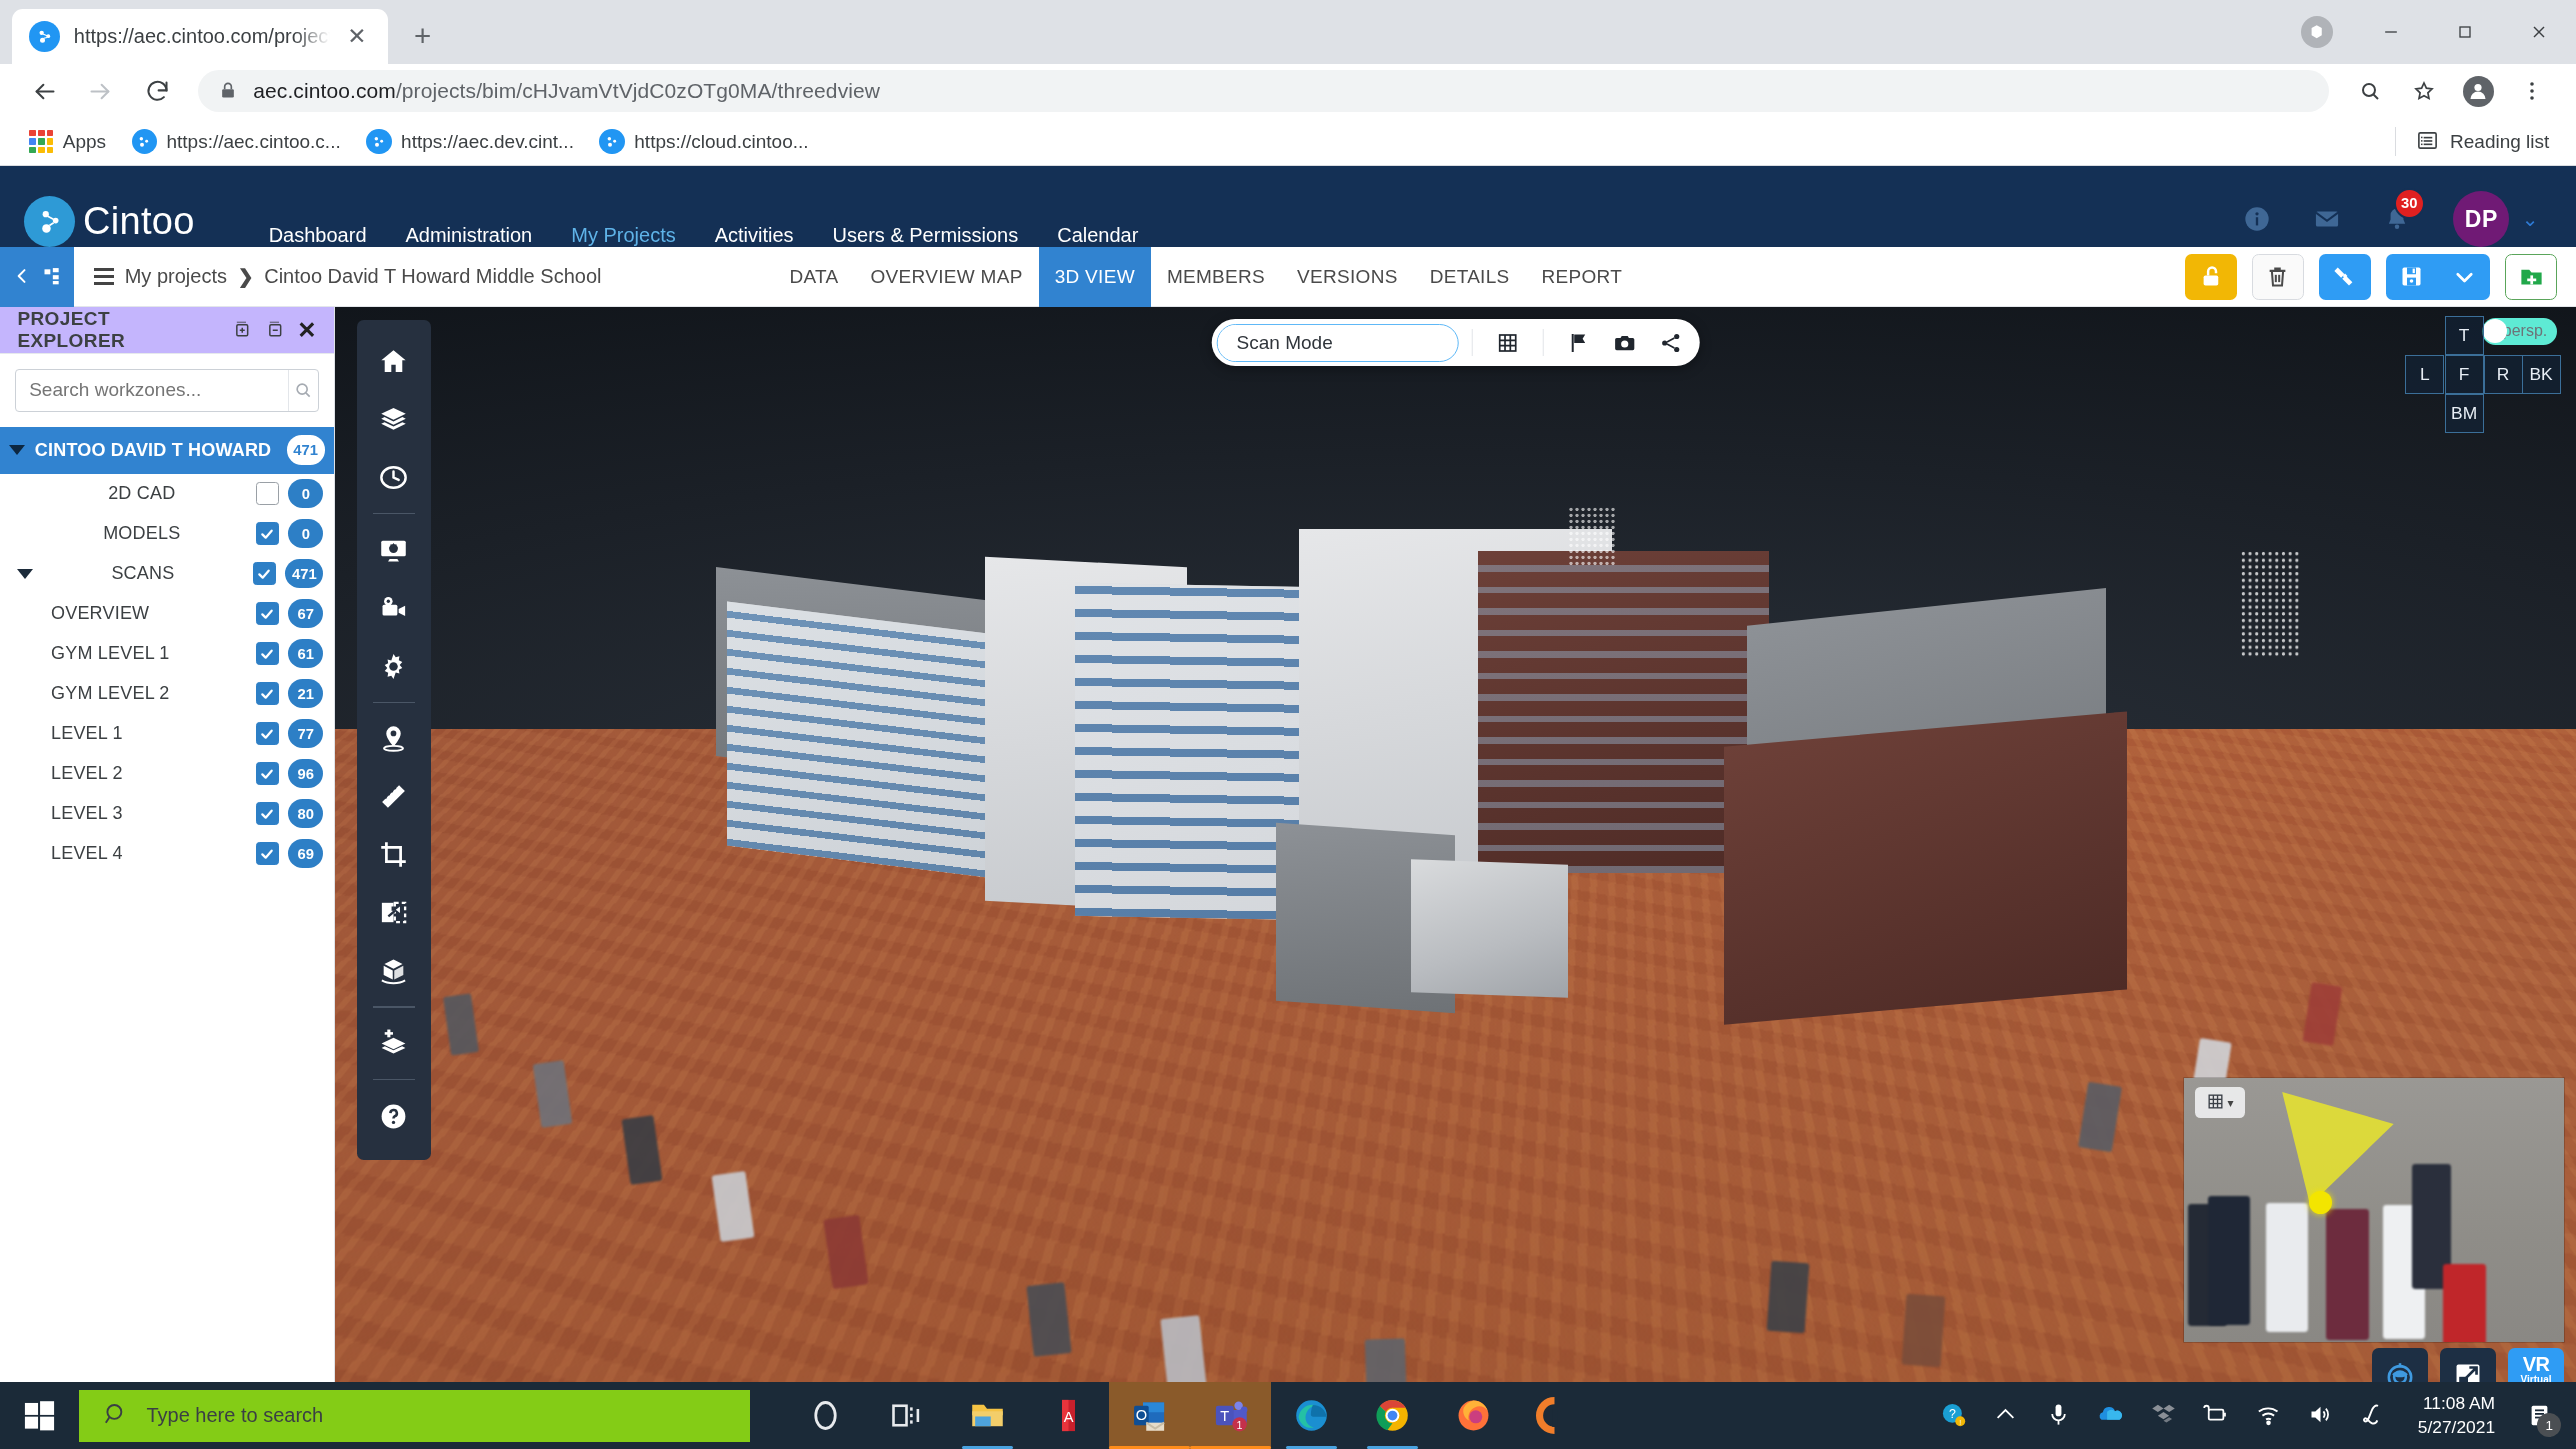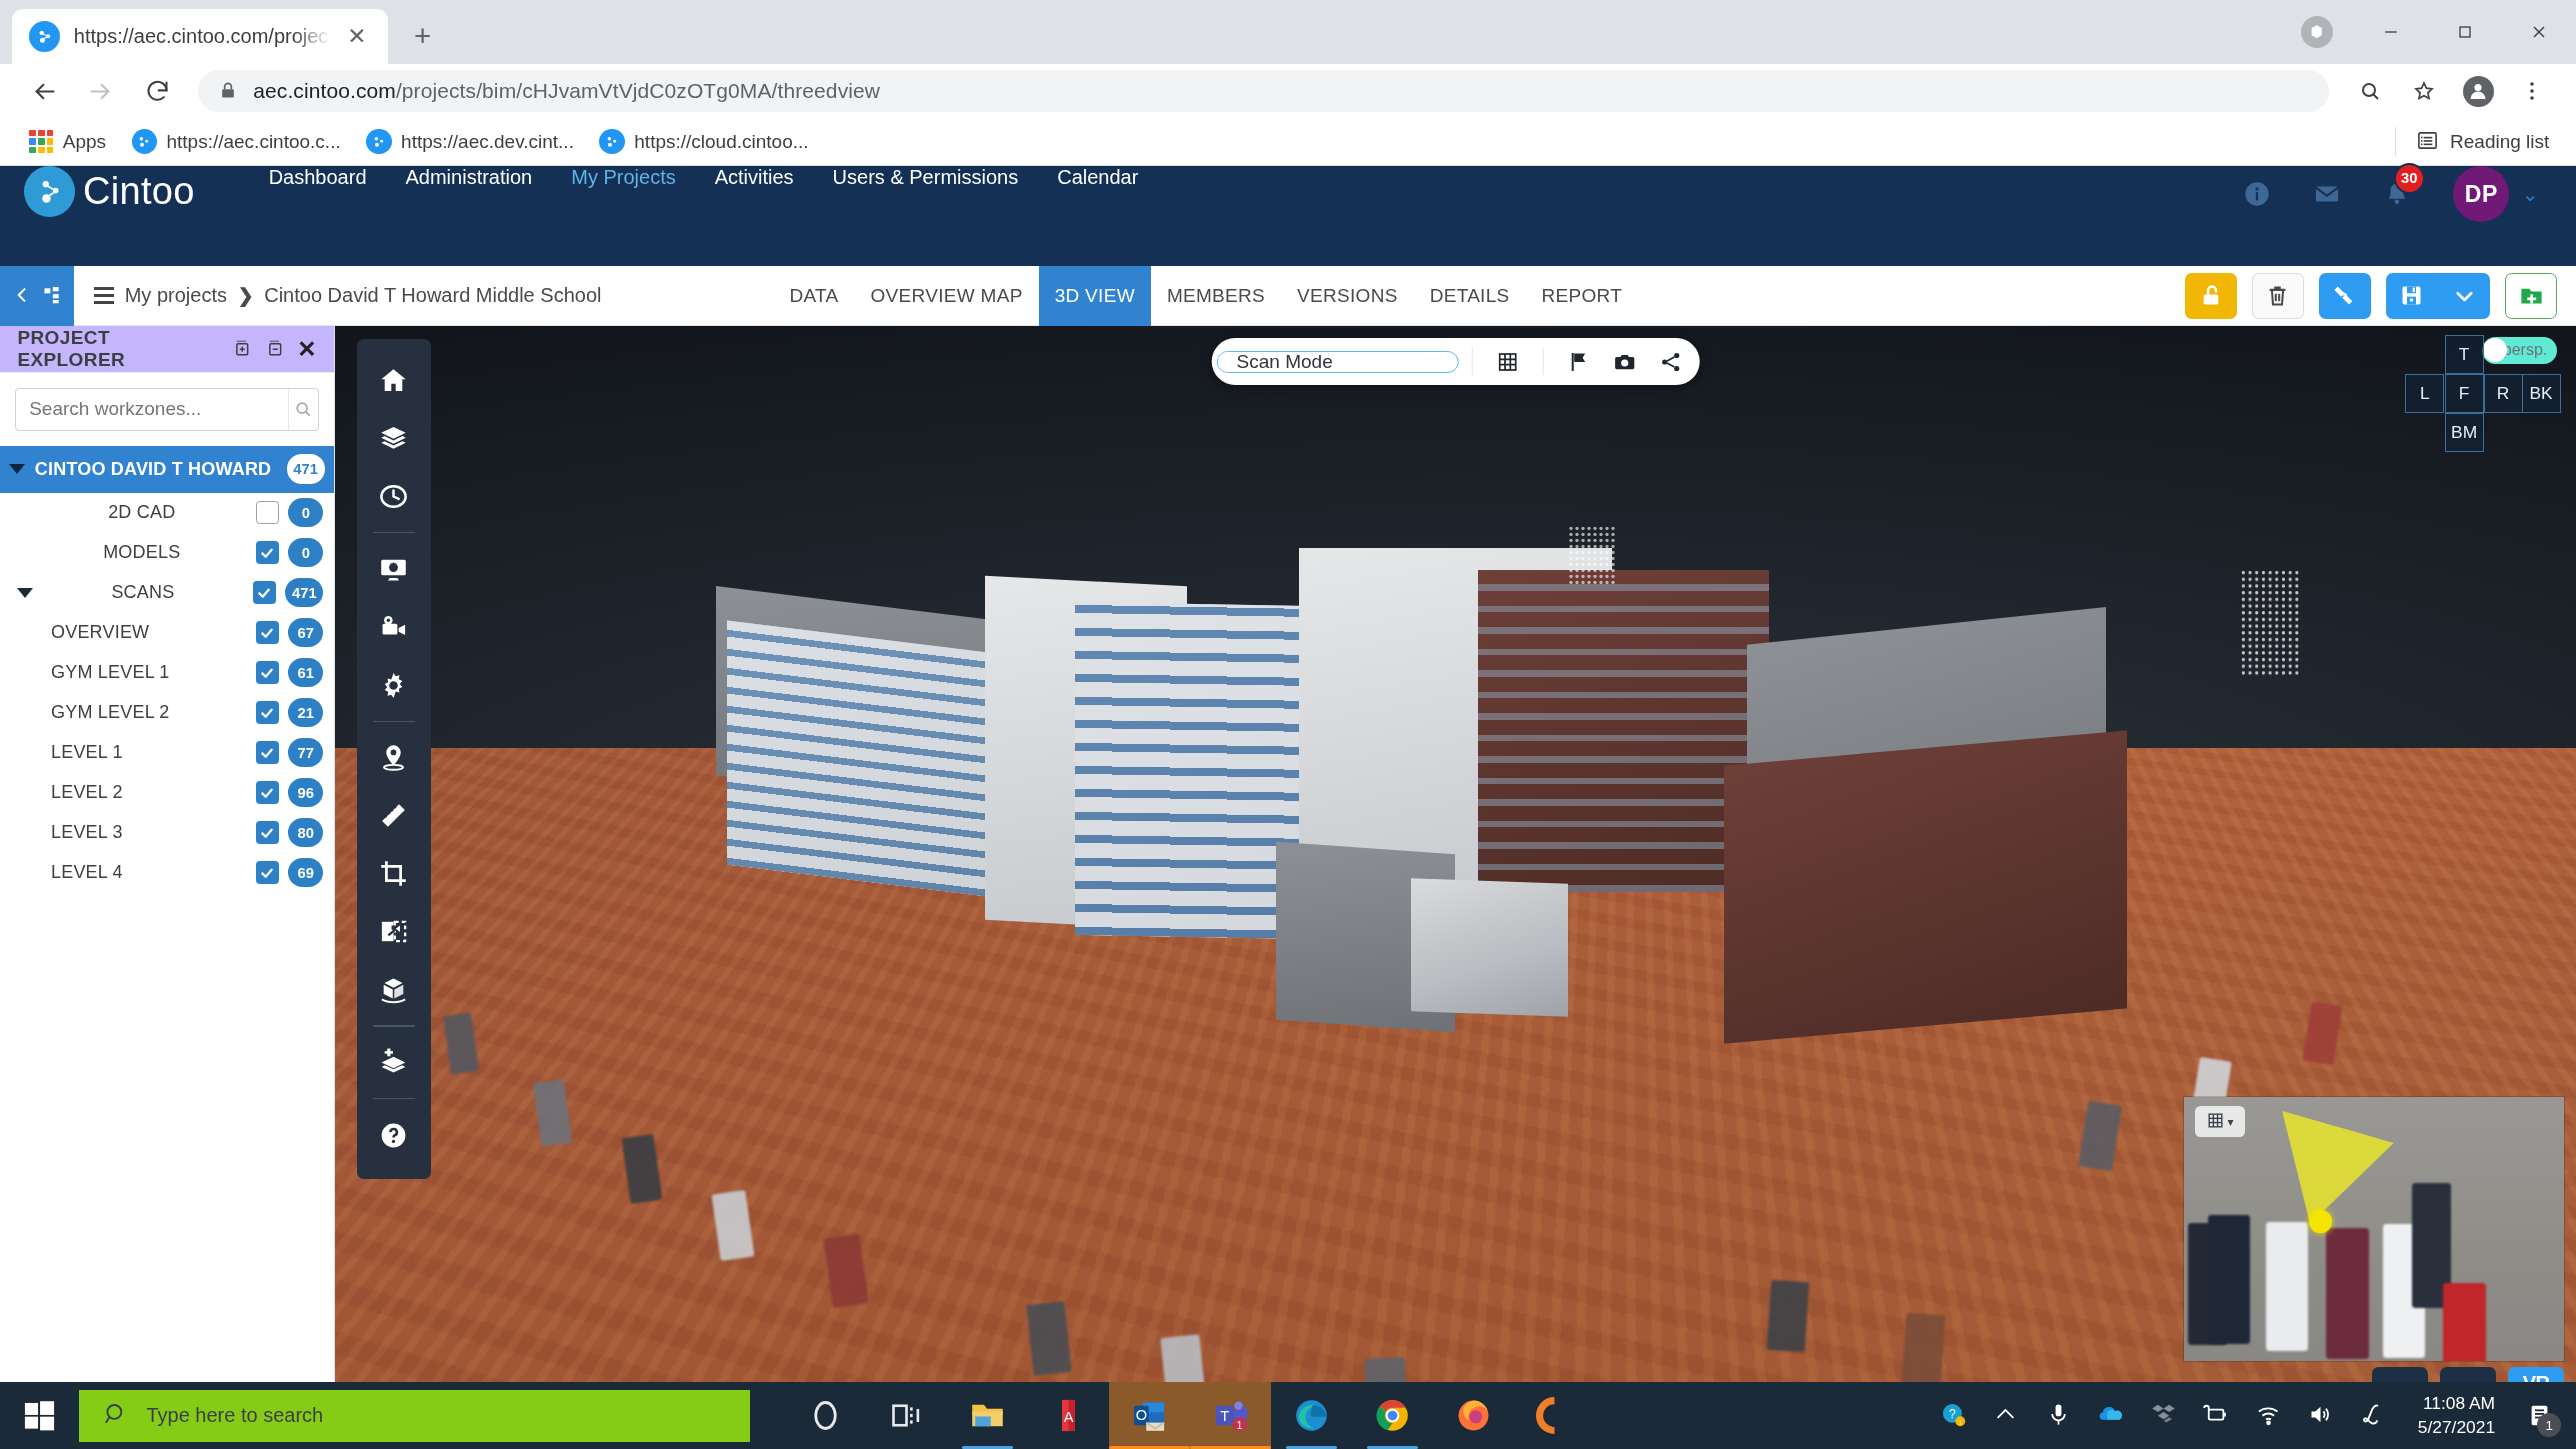--- a/index.html
+++ b/index.html
@@ -56,21 +56,21 @@
   .bm-label { font-size:19px; color:#3c4043; white-space:nowrap; }
   .bm-fav { width:25.5px; height:25.5px; border-radius:50%; background:#2196f3; display:flex;align-items:center;justify-content:center; flex:none;}
   .bm-fav svg{width:16px;height:16px;}
   .apps-grid { width:24px; height:24px; display:grid; grid-template-columns:repeat(3,1fr); grid-template-rows:repeat(3,1fr); gap:2px; }
   .apps-grid i { display:block; border-radius:0.7px; }
   .reading { margin-left:auto; display:flex; align-items:center; gap:10.7px; padding-right:6.7px; }
   .reading-sep{width:1.3px;height:29.5px;background:#dadce0;margin-right:9.4px;}
   .reading svg{width:23px;height:23px;}
 
   
-  .appheader { height:100px; background:#143055; display:flex; align-items:flex-start; padding:0 24px; position:relative; }
+  .appheader { height:81px; background:#143055; display:flex; align-items:flex-end; padding:0 24px; position:relative; }
   .logo-wrap { display:flex; align-items:center; gap:8px; }
   .logo-circle{width:51px;height:51px;border-radius:50%;background:#2e9ad6;display:flex;align-items:center;justify-content:center;}
   .logo-circle svg{width:34px;height:34px;}
   .logo-text{ font-size:38px; color:#fff; font-weight:400; letter-spacing:0.3px;}
   .mainnav { display:flex; align-items:center; gap:39px; margin-left:74px; }
   .mainnav a { font-size:20px; color:#ffffff; text-decoration:none; white-space:nowrap; }
   .mainnav a.active { color:#5fb3e8; }
   .hdr-right { margin-left:auto; display:flex; align-items:center; gap:42px; padding-right:13.4px; position:relative;}
   .hdr-ico { color:#3f6795; display:flex; align-items:center; justify-content:center; position:relative; }
   .hdr-ico svg{width:28px;height:28px;}
@@ -166,21 +166,21 @@
   .bld.gray { background:linear-gradient(170deg,#8d9196,#6e7276); }
   .win-grid { position:absolute; inset:0; opacity:.85;}
   .tree-vec { position:absolute; }
 
   
   .toolbar-top {
     position:absolute; top:12px; left:50%; transform:translateX(-50%);
     background:#fff; border-radius:27px; height:47px; display:flex; align-items:center;
     padding:0 8px 0 5.4px; gap:2.7px; box-shadow:0 2.7px 12px rgba(0,0,0,.35);
   }
-  .seg { display:flex; border-radius:23px; overflow:hidden; height:22px; border:1.3px solid #5eb8f7; }
+  .seg { display:flex; border-radius:23px; overflow:hidden; height:38px; border:1.3px solid #5eb8f7; }
   .seg span { display:flex; align-items:center; padding:0 19px; font-size:19px; color:#30353b; background:#fff;}
   .seg span.on { background:#5eb8f7; color:#fff;margin-top:46px; }
   .tb-sep { width:1.3px; height:27px; background:#e1e4e8; margin:0 10.7px;}
   .tb-ic { width:43px;height:38px;display:flex;align-items:center;justify-content:center;}
   .tb-ic svg{width:24px;height:24px;}
 
   
   .viewcube { position:absolute; top:9.4px; right:5.4px; width:168px; height:121px; }
   .vc { position:absolute; width:39px;height:39px; border:0.7px solid #3b6f99; background:rgba(18,36,56,.62);
         color:#e8eef5; font-size:17.4px; display:flex;align-items:center;justify-content:center;}

